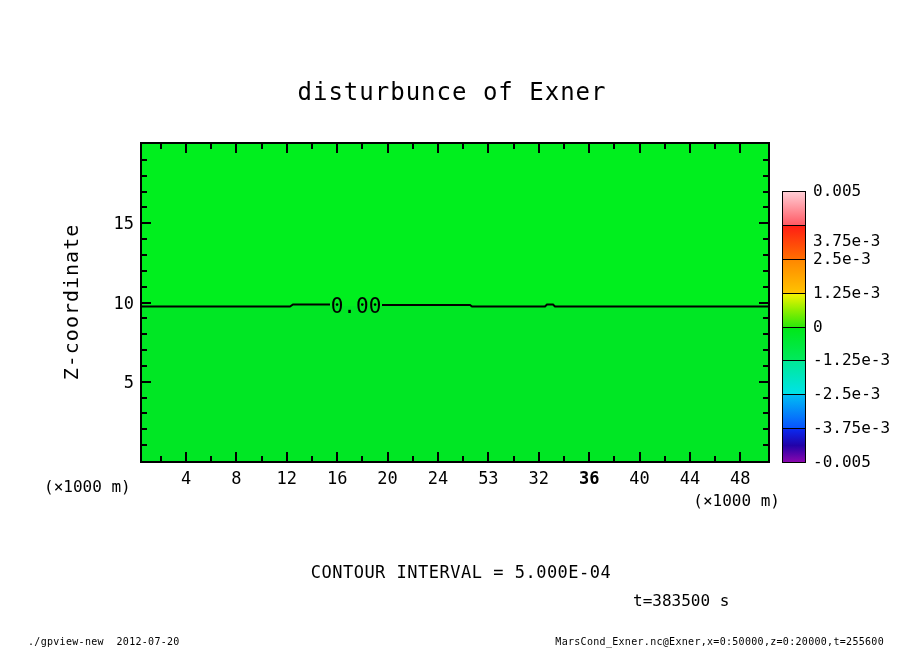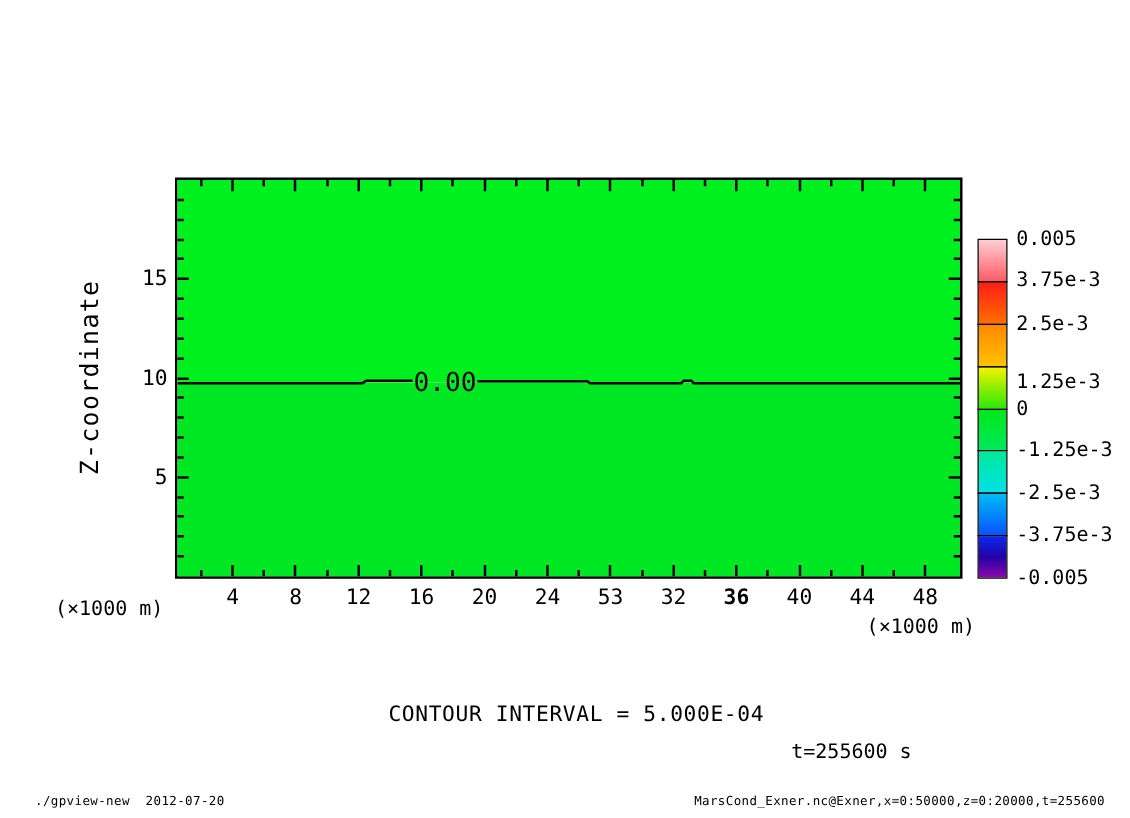--- a/index.html
+++ b/index.html
@@ -30,20 +30,21 @@
   #time-stamp{left:633px;top:591px;font-size:16px;}
   .footer{top:636px;font-size:10px;letter-spacing:0.3px;}
   #footer-command{left:28px;}
   #footer-variable-info{right:20px;text-align:right;}
 </style>
 </head>
 <body>
 
 <div id="fig">
 
+  <div id="plot-title" class="abs">disturbunce of Exner</div>
 
   <div id="plot">
     <div id="fill-above" style="background: rgb(0, 239, 30);"></div>
     <div id="fill-below" style="background: rgb(0, 231, 36);"></div>
     <svg id="contour-svg" width="626" height="317">
         <polyline points="0,162.5 148,162.5 151,160.5 188,160.5" fill="none" stroke="#000" stroke-width="2"></polyline>
         <polyline points="240,161 328,161 330,162.5 403,162.5 405,160.5 411,160.5 413,162.5 626,162.5" fill="none" stroke="#000" stroke-width="2"></polyline>
       </svg>
     <div id="contour-label" style="left: 214px; top: 152px;">0.00</div>
   <div class="tick" style="left: 43.0845px; width: 2px; height: 9px; top: 0px;"></div>
@@ -143,42 +144,42 @@
       <div class="cbar-box" style="top: 33.875px; height: 34.875px; background: linear-gradient(rgb(255, 30, 20), rgb(255, 110, 0));"></div>
       <div class="cbar-box" style="top: 67.75px; height: 34.875px; background: linear-gradient(rgb(255, 135, 0), rgb(255, 195, 0));"></div>
       <div class="cbar-box" style="top: 101.625px; height: 34.875px; background: linear-gradient(rgb(244, 243, 0), rgb(140, 238, 0), rgb(44, 232, 10));"></div>
       <div class="cbar-box" style="top: 135.5px; height: 34.875px; background: linear-gradient(rgb(0, 232, 24), rgb(0, 233, 92));"></div>
       <div class="cbar-box" style="top: 169.375px; height: 34.875px; background: linear-gradient(rgb(0, 233, 150), rgb(0, 226, 232));"></div>
       <div class="cbar-box" style="top: 203.25px; height: 34.875px; background: linear-gradient(rgb(0, 189, 244), rgb(8, 83, 255));"></div>
       <div class="cbar-box" style="top: 237.125px; height: 34.875px; background: linear-gradient(rgb(10, 42, 240), rgb(34, 2, 168), rgb(138, 7, 174));"></div>
     </div>
 
   <div id="contour-interval-note" class="abs">CONTOUR INTERVAL = 5.000E-04</div>
-  <div id="time-stamp" class="abs">t=255600 s</div>
+  <div id="time-stamp" class="abs">t=383500 s</div>
 
   <div id="footer-command" class="abs footer">./gpview-new  2012-07-20</div>
   <div id="footer-variable-info" class="abs footer">MarsCond_Exner.nc@Exner,x=0:50000,z=0:20000,t=255600</div>
 
 <div class="xlab" style="left: 186.085px; top: 468px;">4</div>
     <div class="xlab" style="left: 236.467px; top: 468px;">8</div>
     <div class="xlab" style="left: 286.849px; top: 468px;">12</div>
     <div class="xlab" style="left: 337.231px; top: 468px;">16</div>
     <div class="xlab" style="left: 387.614px; top: 468px;">20</div>
     <div class="xlab" style="left: 437.996px; top: 468px;">24</div>
     <div class="xlab" style="left: 488.378px; top: 468px;">53</div>
     <div class="xlab" style="left: 538.761px; top: 468px;">32</div>
     <div class="xlab" style="left: 589.143px; top: 468px; font-weight: bold;">36</div>
     <div class="xlab" style="left: 639.525px; top: 468px;">40</div>
     <div class="xlab" style="left: 689.907px; top: 468px;">44</div>
     <div class="xlab" style="left: 740.29px; top: 468px;">48</div>
     <div class="ylab" style="left: 88px; top: 371.75px;">5</div>
     <div class="ylab" style="left: 88px; top: 292.5px;">10</div>
     <div class="ylab" style="left: 88px; top: 213.25px;">15</div>
     <div class="cbar-lab" style="top: 181px;">0.005</div>
-    <div class="cbar-lab" style="top: 214px;">3.75e-3</div>
+    <div class="cbar-lab" style="top: 231px;">3.75e-3</div>
     <div class="cbar-lab" style="top: 248.75px;">2.5e-3</div>
-    <div class="cbar-lab" style="top: 282.625px; margin-top: 12px;">1.25e-3</div>
+    <div class="cbar-lab" style="top: 282.625px;">1.25e-3</div>
     <div class="cbar-lab" style="top: 316.5px;">0</div>
     <div class="cbar-lab" style="top: 350.375px;">-1.25e-3</div>
     <div class="cbar-lab" style="top: 384.25px;">-2.5e-3</div>
     <div class="cbar-lab" style="top: 418.125px;">-3.75e-3</div>
     <div class="cbar-lab" style="top: 452px;">-0.005</div>
   </div>
 
 </body></html>

